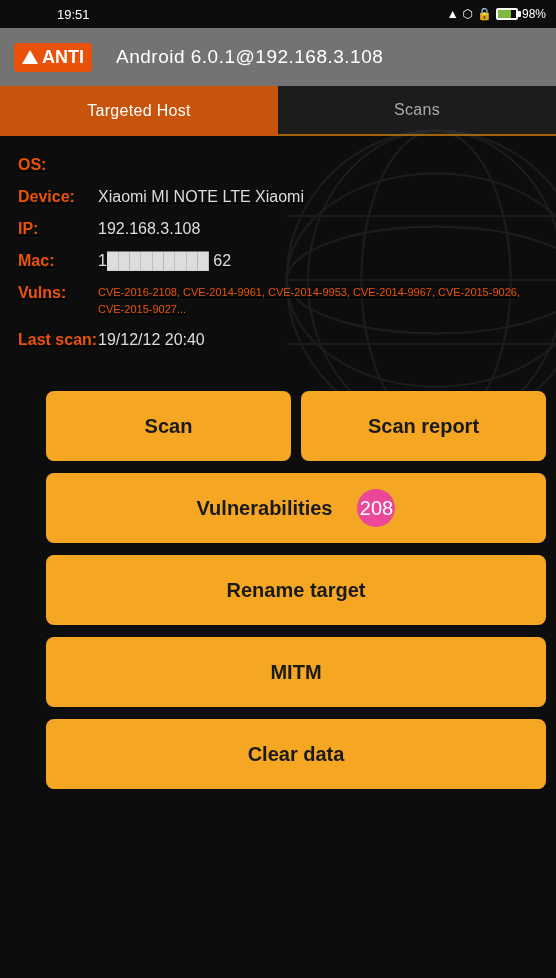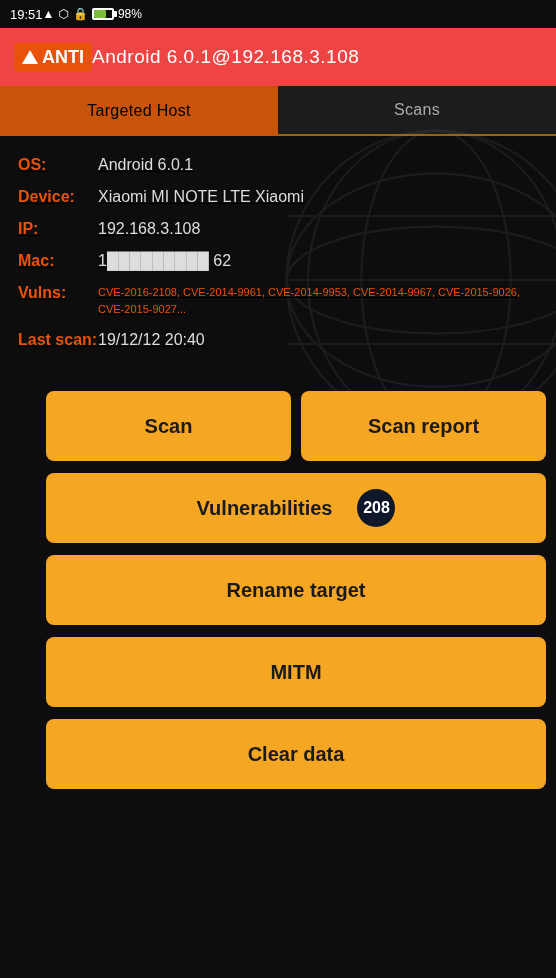--- a/index.html
+++ b/index.html
@@ -11,21 +11,23 @@
       overflow: hidden;
       position: relative;
     }
 
     
     .status-bar {
       background: #0d0d0d;
       height: 28px;
       display: flex;
       align-items: center;
+      justify-content: space-between;
       padding: 0 10px;
+      margin-left: 47px;
     }
     .status-time {
       color: #fff;
       font-size: 13px;
     }
     .status-icons {
       color: #fff;
       font-size: 12px;
       display: flex;
       gap: 4px;
@@ -52,26 +54,26 @@
     }
     .battery-fill {
       width: 70%;
       height: 100%;
       background: #7dbb3c;
       border-radius: 1px;
     }
 
     
     .app-header {
-      background: #ef4444;
+      background: #737373;
       height: 58px;
       display: flex;
       align-items: center;
       padding: 0 14px;
-      gap: 0;
+      gap: 24px;
     }
     .app-logo {
       background: #e8520a;
       color: #fff;
       font-weight: bold;
       font-size: 18px;
       padding: 4px 8px;
       border-radius: 4px;
       display: flex;
       align-items: center;
@@ -102,21 +104,21 @@
       display: flex;
       align-items: center;
       justify-content: center;
       font-size: 16px;
       font-weight: 500;
       cursor: pointer;
       letter-spacing: 0.3px;
     }
     .tab-active {
       background: #c8540c;
-      color: #000000;
+      color: #ffffff;
     }
     .tab-inactive {
       background: #1c1c1c;
       color: #aaa;
       border-bottom: 2px solid #a16207;
     }
 
     
     .globe-bg {
       position: absolute;
@@ -192,24 +194,24 @@
       font-size: 20px;
       font-weight: bold;
       cursor: pointer;
       display: flex;
       align-items: center;
       justify-content: center;
       margin-top: 12px;
       gap: 25px;
     }
     .vuln-badge {
-      background: #0f172a;
-      color: #fff;
-      font-size: 16px;
-      font-weight: bold;
+      background: #ec4899;
+      color: #fff;
+      font-size: 20px;
+      font-weight: normal;
       border-radius: 50%;
       width: 38px;
       height: 38px;
       display: flex;
       align-items: center;
       justify-content: center;
       flex-shrink: 0;
     }
 
     .buttons-section {
@@ -259,21 +261,20 @@
   <line x1="10" y1="150" x2="290" y2="150"></line>
   <line x1="10" y1="90" x2="290" y2="90"></line>
   <line x1="10" y1="210" x2="290" y2="210"></line>
   <ellipse cx="150" cy="150" rx="140" ry="50"></ellipse>
   <ellipse cx="150" cy="150" rx="140" ry="100"></ellipse>
 </svg>
 
 <div class="content">
   <div class="info-row">
     <span class="info-label">OS:</span>
-    <span class="info-value">Android 6.0.1</span>
   </div>
   <div class="info-row">
     <span class="info-label">Device:</span>
     <span class="info-value">Xiaomi MI NOTE LTE Xiaomi</span>
   </div>
   <div class="info-row">
     <span class="info-label">IP:</span>
     <span class="info-value">192.168.3.108</span>
   </div>
   <div class="info-row">

